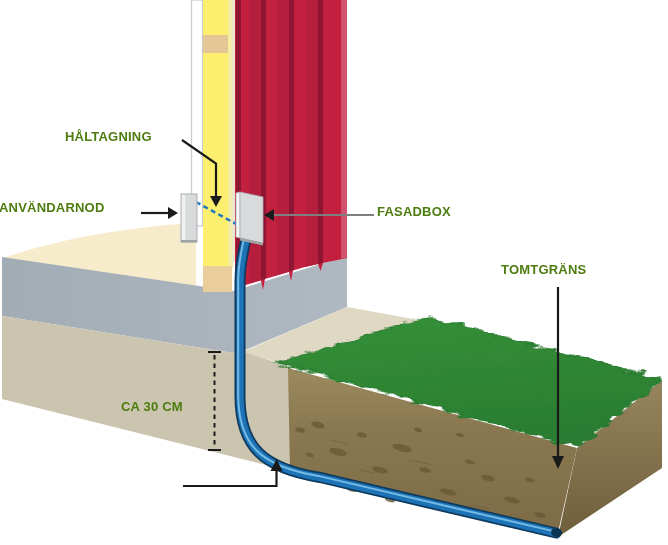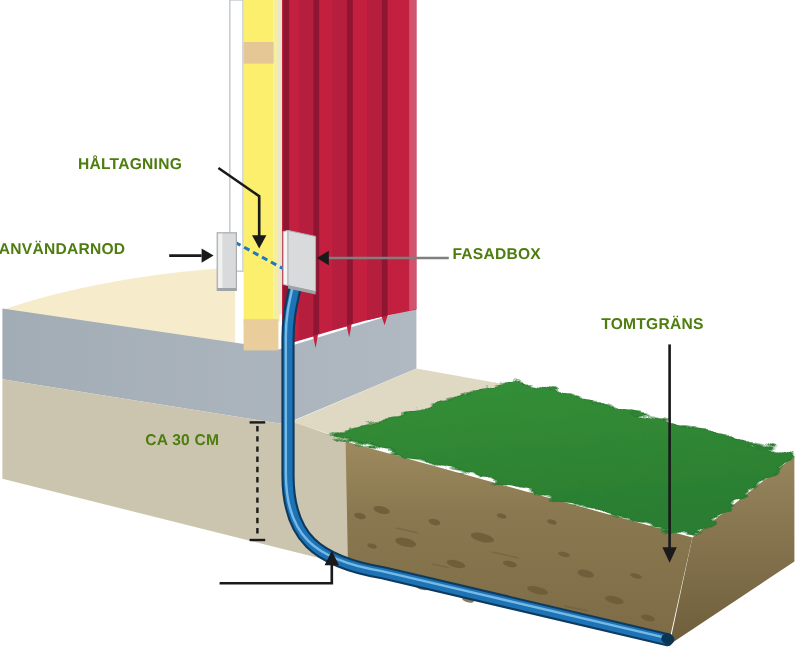--- a/index.html
+++ b/index.html
@@ -9,21 +9,21 @@
   }
   #canvas svg{position:absolute;left:0;top:0;}
   .lbl{
     position:absolute;font-weight:700;font-size:13px;line-height:1.1;
     color:#4d7c0f;white-space:nowrap;letter-spacing:.2px;
   }
   .lbl-haltagning{left:65px;top:130px;}
   .lbl-anvandarnod{left:-1px;top:201px;}
   .lbl-fasadbox{left:377px;top:205px;text-align:center;}
   .lbl-tomtgrans{left:501px;top:263px;}
-  .lbl-ca30{left:121px;top:360px;}
+  .lbl-ca30{left:121px;top:400px;}
   .lbl-skyddsslang{left:50px;top:475px;}
 </style>
 </head>
 <body>
 
 <div id="canvas">
 
 <svg width="668" height="545" viewBox="0 0 668 545">
   <defs>
     <linearGradient id="foundG" x1="0" y1="0" x2="1" y2="0">

